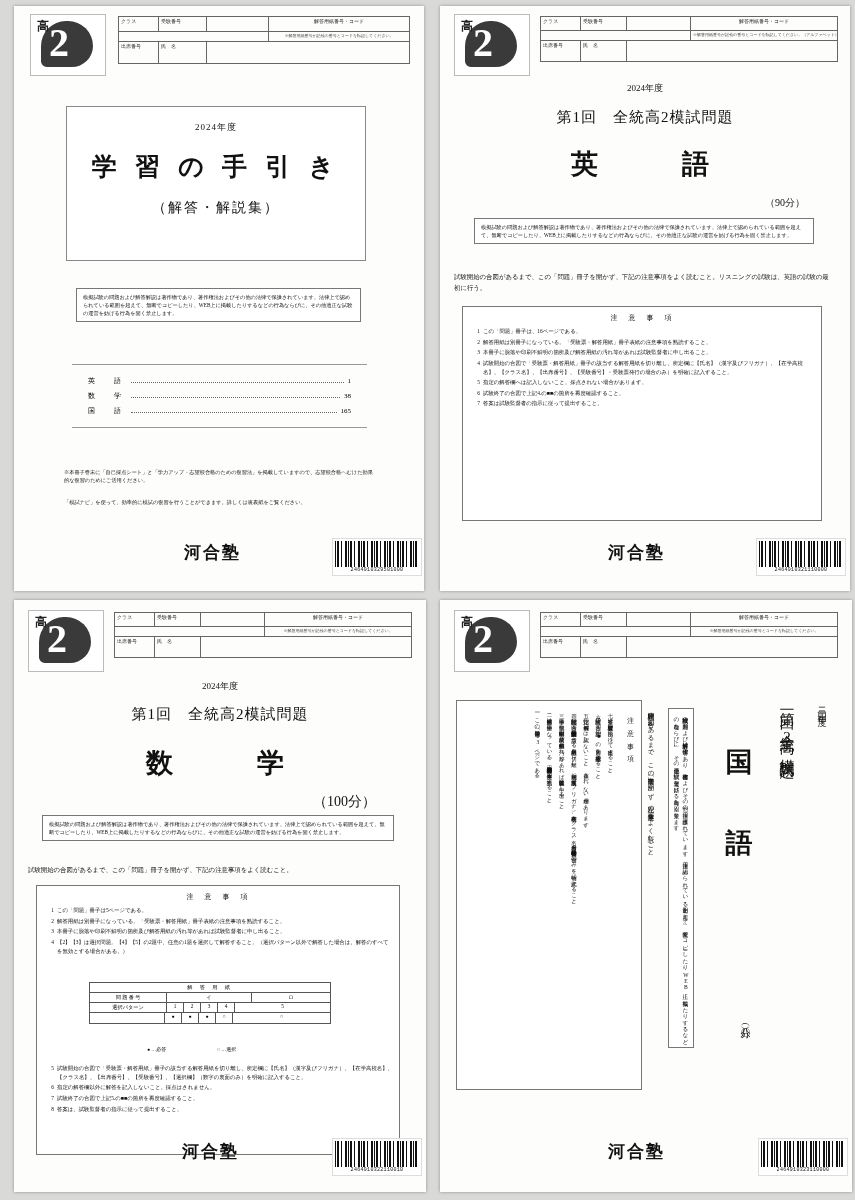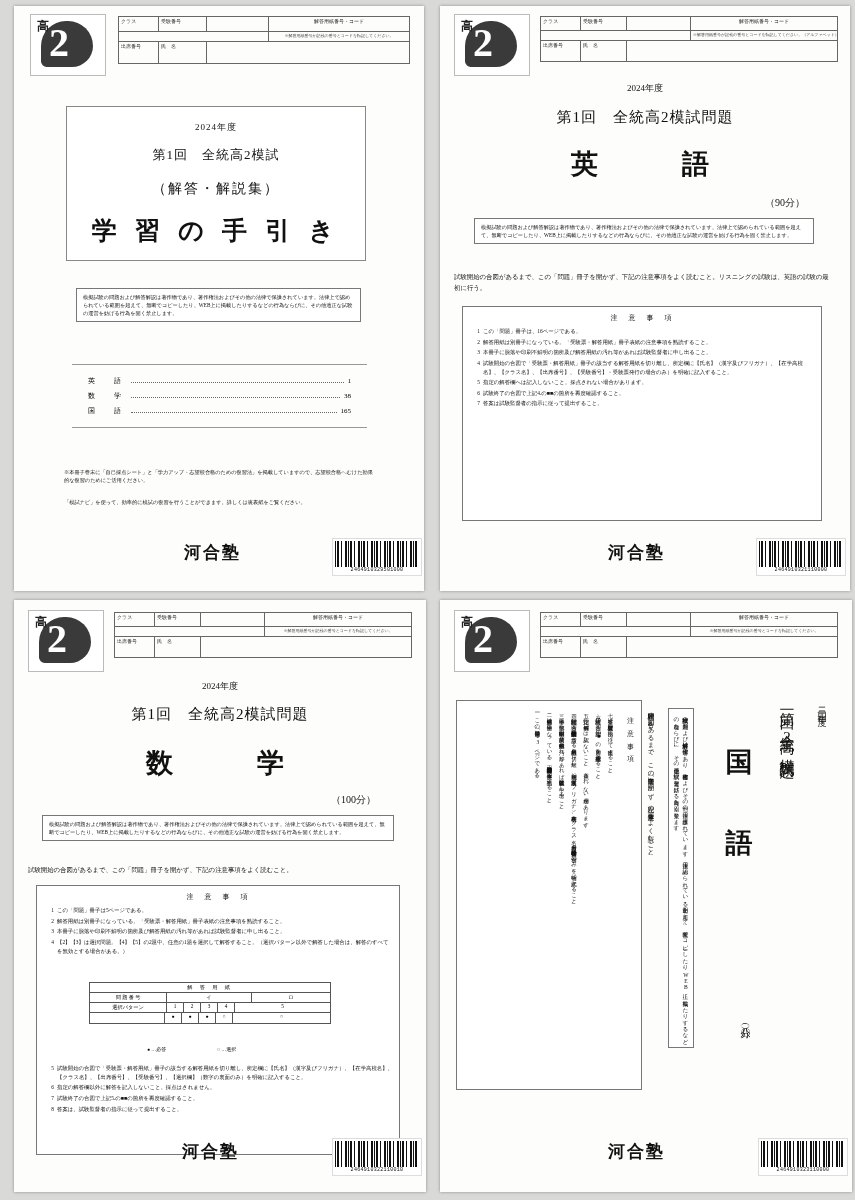--- a/index.html
+++ b/index.html
@@ -61,23 +61,22 @@
       </div>
       <div class="row" style="height:21px;">
         <div class="c" style="width:40px;">出席番号</div>
         <div class="c" style="width:48px;">氏　名</div>
         <div class="c" style="flex:1;"></div>
       </div>
     </div>
 
     <div class="titlebox" style="left:52px;top:100px;width:300px;height:155px;">
       <div class="center jp" style="margin-top:14px;font-size:9px;letter-spacing:1px;">2024年度</div>
-      <div class="center jp" style="margin-top:12px;font-size:13px;letter-spacing:1px;">第1回　全統高2模試</div>
+      <div class="center jp" style="margin-top:16px;font-size:25px;letter-spacing:6px;font-weight:bold;">学 習 の 手 引 き</div>
       <div class="center jp" style="margin-top:16px;font-size:14px;letter-spacing:2px;">（解答・解説集）</div>
-      <div class="center jp" style="margin-top:16px;font-size:25px;letter-spacing:6px;font-weight:bold;">学 習 の 手 引 き</div>
     </div>
 
     <div class="copy" style="left:62px;top:282px;width:285px;">模擬試験の問題および解答解説は著作物であり、著作権法およびその他の法律で保護されています。法律上で認められている範囲を超えて、無断でコピーしたり、WEB上に掲載したりするなどの行為ならびに、その他適正な試験の運営を妨げる行為を固く禁止します。</div>
 
     <div class="toc" style="left:58px;top:358px;width:295px;">
       <div class="r">
         <span class="nm">英　語</span>
         <span class="dots"></span>
         <span>1</span>
       </div>
@@ -203,21 +202,21 @@
       <div class="row" style="height:20px;">
         <div class="c" style="width:40px;">出席番号</div>
         <div class="c" style="width:46px;">氏　名</div>
         <div class="c" style="flex:1;"></div>
       </div>
     </div>
 
     <div class="center jp" style="position:absolute;left:0;right:0;top:80px;font-size:9px;">2024年度</div>
     <div class="center jp" style="position:absolute;left:0;right:0;top:105px;font-size:15px;letter-spacing:1px;">第1回　全統高2模試問題</div>
     <div class="center jp" style="position:absolute;left:0;right:0;top:145px;font-size:27px;letter-spacing:10px;font-weight:bold;">数　　学</div>
-    <div class="jp" style="position:absolute;right:50px;top:193px;font-size:10px;">（100分）</div>
+    <div class="jp" style="position:absolute;right:50px;top:193px;font-size:14px;">（100分）</div>
 
     <div class="copy" style="left:28px;top:215px;width:352px;">模擬試験の問題および解答解説は著作物であり、著作権法およびその他の法律で保護されています。法律上で認められている範囲を超えて、無断でコピーしたり、WEB上に掲載したりするなどの行為ならびに、その他適正な試験の運営を妨げる行為を固く禁止します。</div>
 
     <div style="position:absolute;left:14px;top:265px;width:380px;font-size:6.4px;line-height:1.7;color:#111;">試験開始の合図があるまで、この「問題」冊子を開かず、下記の注意事項をよく読むこと。</div>
 
     <div class="noticebox" style="left:22px;top:285px;width:364px;height:270px;">
       <div class="nt">注　意　事　項</div>
       <ol>
         <li>
             <span class="n">1</span>

